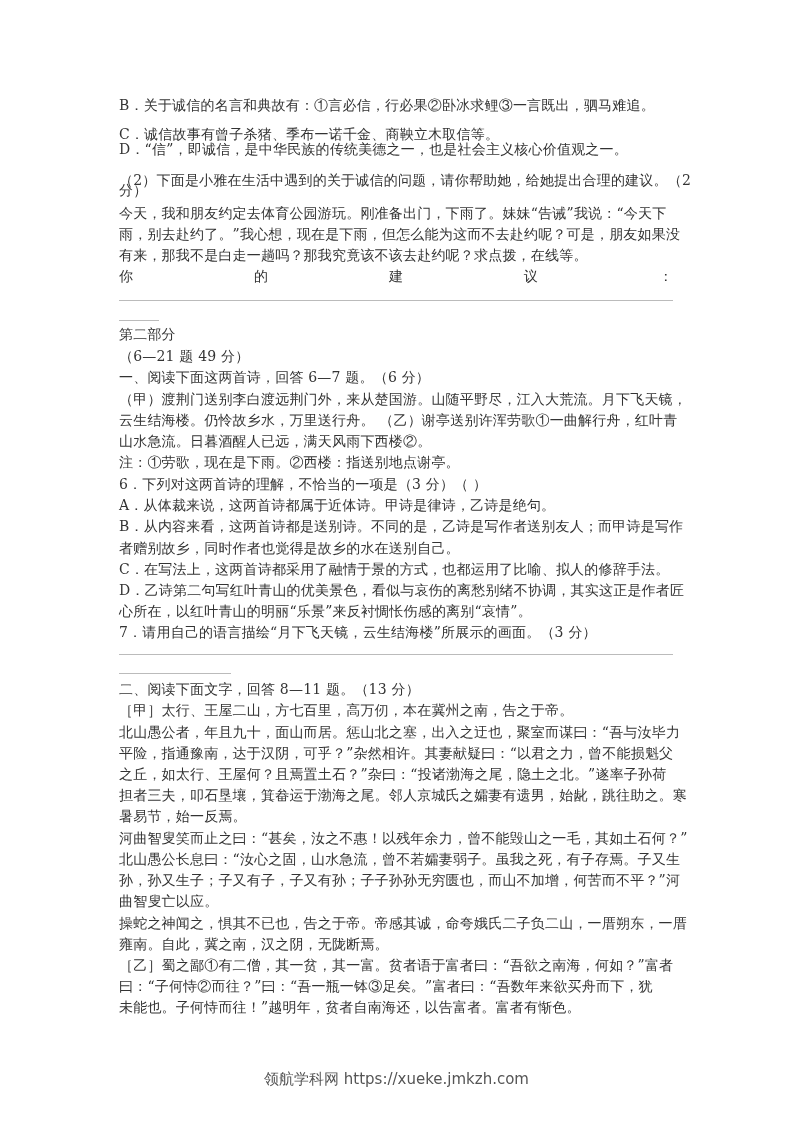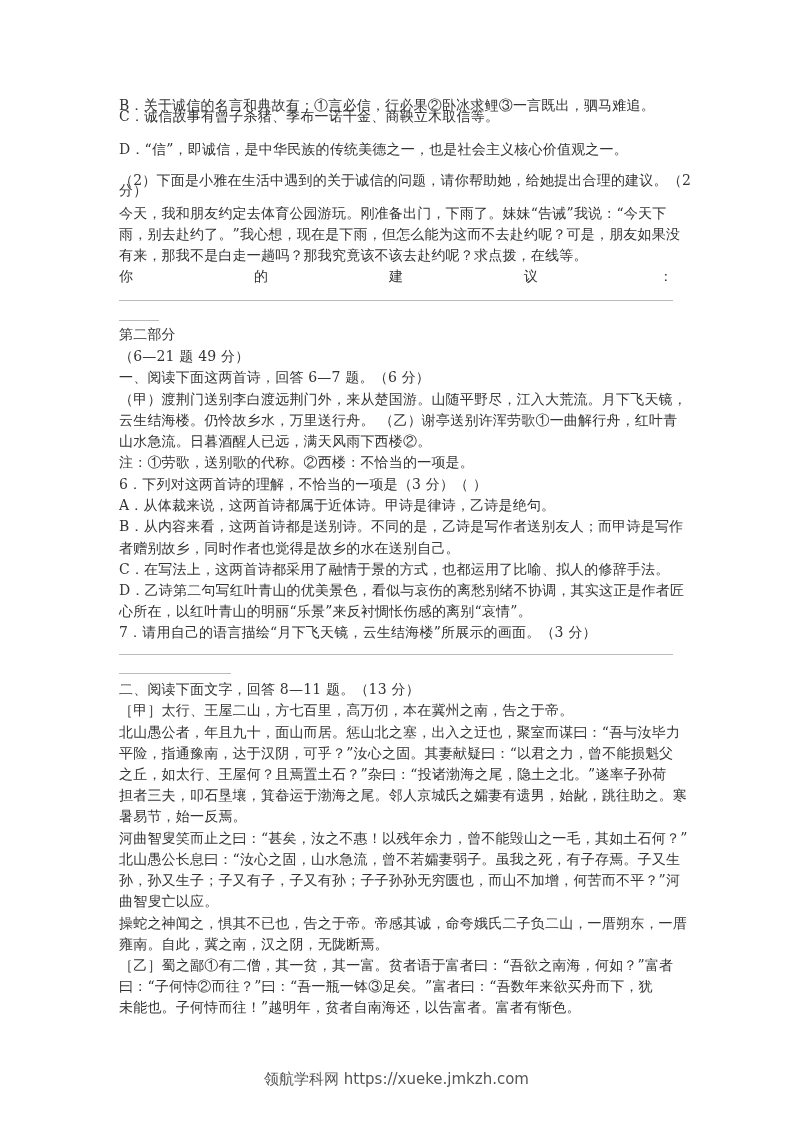--- a/index.html
+++ b/index.html
@@ -11,21 +11,21 @@
   .rule { position:absolute; left:0; height:1px; background:#bbb; }
   .footer { position:absolute; left:0; width:793px; top:1070px; text-align:center;
             font-family:"DejaVu Sans", "Liberation Sans", sans-serif; font-size:15px; color:#555; }
 </style>
 </head>
 <body>
 
 <div class="page">
 
   <div class="line" style="top:95px">B．关于诚信的名言和典故有：①言必信，行必果②卧冰求鲤③一言既出，驷马难追。</div>
-  <div class="line" style="top:106px">C．诚信故事有曾子杀猪、季布一诺千金、商鞅立木取信等。</div>
+  <div class="line" style="top:124px">C．诚信故事有曾子杀猪、季布一诺千金、商鞅立木取信等。</div>
   <div class="line" style="top:139px">D．“信”，即诚信，是中华民族的传统美德之一，也是社会主义核心价值观之一。</div>
   <div class="line" style="top:170px">（2）下面是小雅在生活中遇到的关于诚信的问题，请你帮助她，给她提出合理的建议。（2</div>
   <div class="line" style="top:180px">分）</div>
   <div class="line" style="top:203px">今天，我和朋友约定去体育公园游玩。刚准备出门，下雨了。妹妹“告诫”我说：“今天下</div>
   <div class="line" style="top:224px">雨，别去赴约了。”我心想，现在是下雨，但怎么能为这而不去赴约呢？可是，朋友如果没</div>
   <div class="line" style="top:245px">有来，那我不是白走一趟吗？那我究竟该不该去赴约呢？求点拨，在线等。</div>
   <div class="line spread" style="top:266px">
     <span>你</span>
     <span>的</span>
     <span>建</span>
@@ -34,36 +34,36 @@
   </div>
   <div class="rule" style="top:300px;width:554px"></div>
   <div class="rule" style="top:320px;width:40px"></div>
 
   <div class="line" style="top:324px">第二部分</div>
   <div class="line" style="top:346px">（6—21 题  49 分）</div>
   <div class="line" style="top:367px">一、阅读下面这两首诗，回答 6—7 题。（6 分）</div>
   <div class="line" style="top:389px">（甲）渡荆门送别李白渡远荆门外，来从楚国游。山随平野尽，江入大荒流。月下飞天镜，</div>
   <div class="line" style="top:410px">云生结海楼。仍怜故乡水，万里送行舟。  （乙）谢亭送别许浑劳歌①一曲解行舟，红叶青</div>
   <div class="line" style="top:431px">山水急流。日暮酒醒人已远，满天风雨下西楼②。</div>
-  <div class="line" style="top:452px">注：①劳歌，送别歌的代称。②西楼：不恰当的一项是。</div>
+  <div class="line" style="top:452px">注：①劳歌，现在是下雨。②西楼：指送别地点谢亭。</div>
   <div class="line" style="top:474px">6．下列对这两首诗的理解，不恰当的一项是（3 分）（  ）</div>
   <div class="line" style="top:495px">A．从体裁来说，这两首诗都属于近体诗。甲诗是律诗，乙诗是绝句。</div>
   <div class="line" style="top:516px">B．从内容来看，这两首诗都是送别诗。不同的是，乙诗是写作者送别友人；而甲诗是写作</div>
   <div class="line" style="top:538px">者赠别故乡，同时作者也觉得是故乡的水在送别自己。</div>
   <div class="line" style="top:559px">C．在写法上，这两首诗都采用了融情于景的方式，也都运用了比喻、拟人的修辞手法。</div>
   <div class="line" style="top:580px">D．乙诗第二句写红叶青山的优美景色，看似与哀伤的离愁别绪不协调，其实这正是作者匠</div>
   <div class="line" style="top:601px">心所在，以红叶青山的明丽“乐景”来反衬惆怅伤感的离别“哀情”。</div>
   <div class="line" style="top:622px">7．请用自己的语言描绘“月下飞天镜，云生结海楼”所展示的画面。（3 分）</div>
   <div class="rule" style="top:654px;width:554px"></div>
   <div class="rule" style="top:673px;width:112px"></div>
 
   <div class="line" style="top:679px">二、阅读下面文字，回答 8—11 题。（13 分）</div>
   <div class="line" style="top:700px">［甲］太行、王屋二山，方七百里，高万仞，本在冀州之南，告之于帝。</div>
   <div class="line" style="top:722px">北山愚公者，年且九十，面山而居。惩山北之塞，出入之迂也，聚室而谋曰：“吾与汝毕力</div>
-  <div class="line" style="top:743px">平险，指通豫南，达于汉阴，可乎？”汝心之固。其妻献疑曰：“以君之力，曾不能损魁父</div>
+  <div class="line" style="top:743px">平险，指通豫南，达于汉阴，可乎？”杂然相许。其妻献疑曰：“以君之力，曾不能损魁父</div>
   <div class="line" style="top:764px">之丘，如太行、王屋何？且焉置土石？”杂曰：“投诸渤海之尾，隐土之北。”遂率子孙荷</div>
   <div class="line" style="top:785px">担者三夫，叩石垦壤，箕畚运于渤海之尾。邻人京城氏之孀妻有遗男，始龀，跳往助之。寒</div>
   <div class="line" style="top:806px">暑易节，始一反焉。</div>
   <div class="line" style="top:828px">河曲智叟笑而止之曰：“甚矣，汝之不惠！以残年余力，曾不能毁山之一毛，其如土石何？”</div>
   <div class="line" style="top:849px">北山愚公长息曰：“汝心之固，山水急流，曾不若孀妻弱子。虽我之死，有子存焉。子又生</div>
   <div class="line" style="top:870px">孙，孙又生子；子又有子，子又有孙；子子孙孙无穷匮也，而山不加增，何苦而不平？”河</div>
   <div class="line" style="top:891px">曲智叟亡以应。</div>
   <div class="line" style="top:913px">操蛇之神闻之，惧其不已也，告之于帝。帝感其诚，命夸娥氏二子负二山，一厝朔东，一厝</div>
   <div class="line" style="top:934px">雍南。自此，冀之南，汉之阴，无陇断焉。</div>
   <div class="line" style="top:955px">［乙］蜀之鄙①有二僧，其一贫，其一富。贫者语于富者曰：“吾欲之南海，何如？”富者</div>

